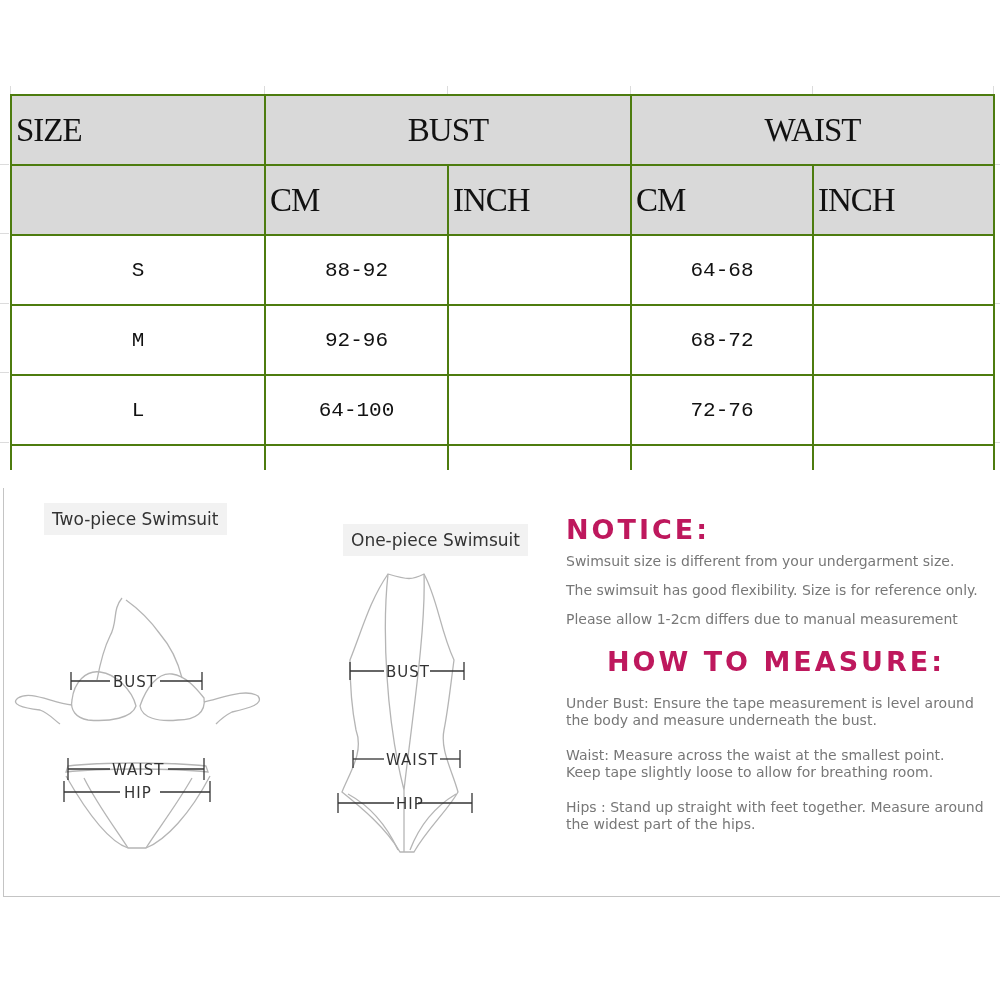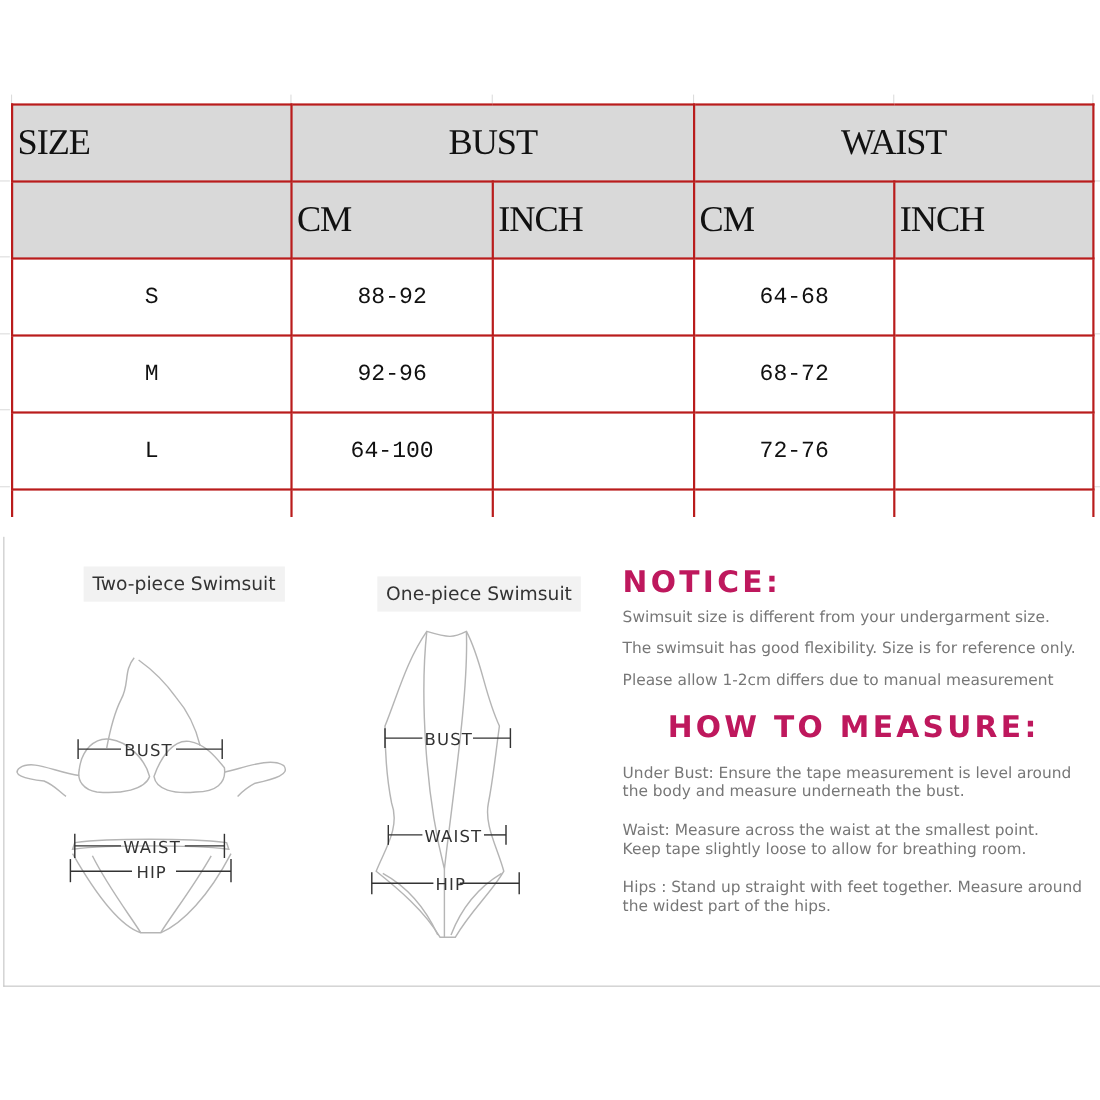--- a/index.html
+++ b/index.html
@@ -8,21 +8,21 @@
     
     .grid-tick { position: absolute; background: #dcdcdc; }
 
     
     .size-table {
       position: absolute; left: 10px; top: 94px;
       border-collapse: collapse; table-layout: fixed;
       font-family: "Liberation Serif", serif; color: #111;
     }
     .size-table td {
-      border: 2px solid #b91c1c; padding: 12px; box-sizing: border-box;
+      border: 2px solid #4d7c0f; padding: 12px; box-sizing: border-box;
       height: 70px; vertical-align: middle;
     }
     .size-table .hdr { background: #d9d9d9; font-size: 33px; letter-spacing: -1px; }
     .size-table .hdr-left { text-align: left; padding-left: 4px; }
     .size-table .hdr-center { text-align: center; }
     .size-table .cell { text-align: center; font-family: "Liberation Mono", monospace; font-size: 21px; background: #fff; }
     .size-table .blank { height: 6px; border-bottom: none; }
 
     
     .panel {
@@ -109,21 +109,21 @@
     <td class="cell blank"></td>
     <td class="cell blank"></td>
     <td class="cell blank"></td>
     <td class="cell blank"></td>
   </tr>
 </tbody>
   </table>
 
 <div class="panel"></div>
 
-<div class="label-chip" style="left:44px;top:515px;margin-left:32px;">Two-piece Swimsuit</div>
+<div class="label-chip" style="left:44px;top:503px;">Two-piece Swimsuit</div>
 <div class="label-chip" style="left:311px;top:524px;margin-left:32px;">One-piece Swimsuit</div>
 
 <div class="figure" style="left:0;top:570px;">
   <svg width="280" height="310" viewBox="0 0 280 310">
     <g fill="none" stroke="#b5b5b5" stroke-width="1.3">
 
       <path d="M122 28 C112 40 118 52 110 66 C104 78 100 94 97 110"></path>
       <path d="M126 30 C140 40 150 50 160 64 C172 78 178 92 182 108"></path>
 
       <path d="M72 130 C74 112 86 100 100 102 C116 104 132 120 136 136 C132 148 110 152 88 150 C76 148 70 140 72 130 Z"></path>

